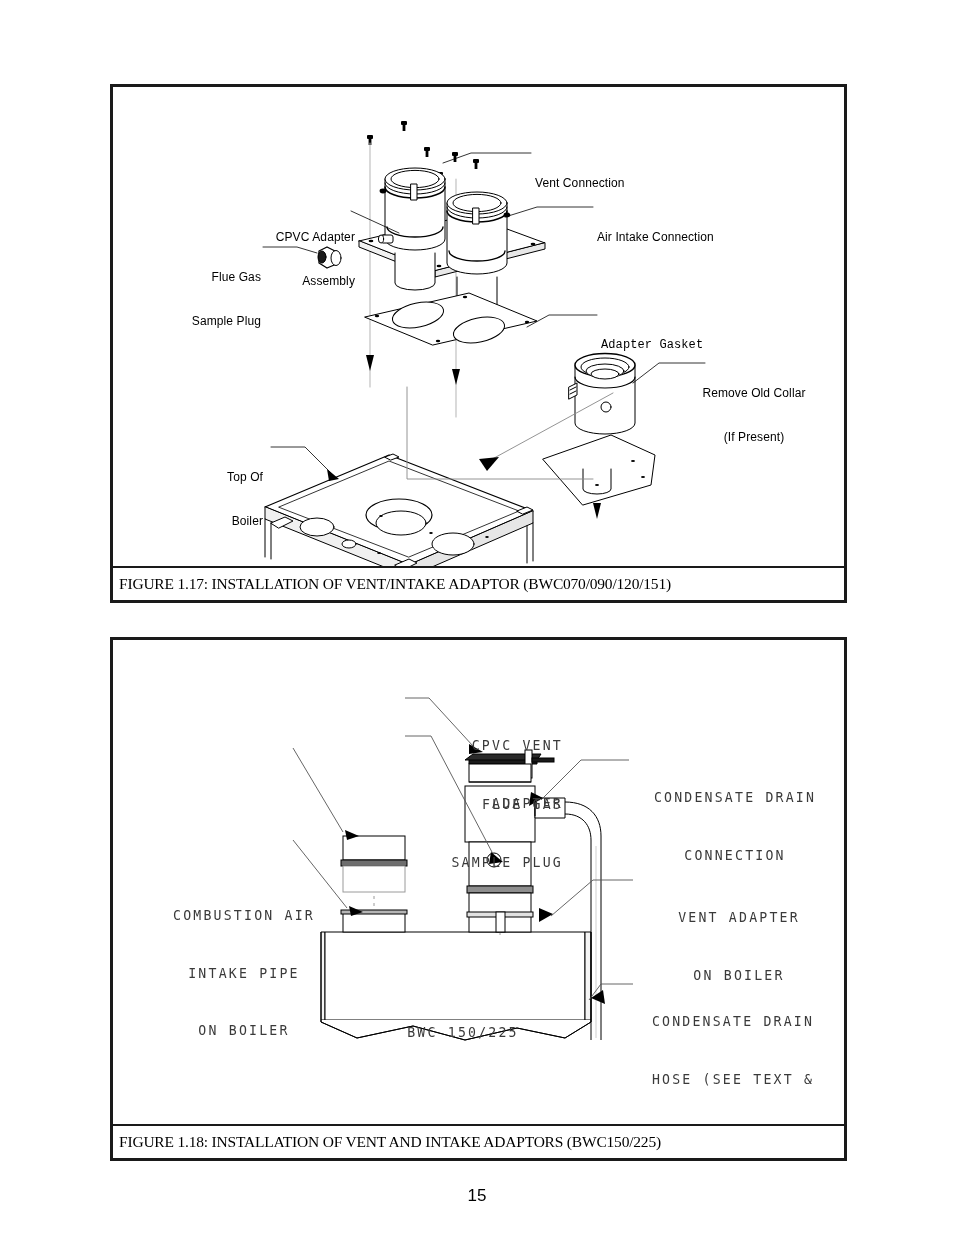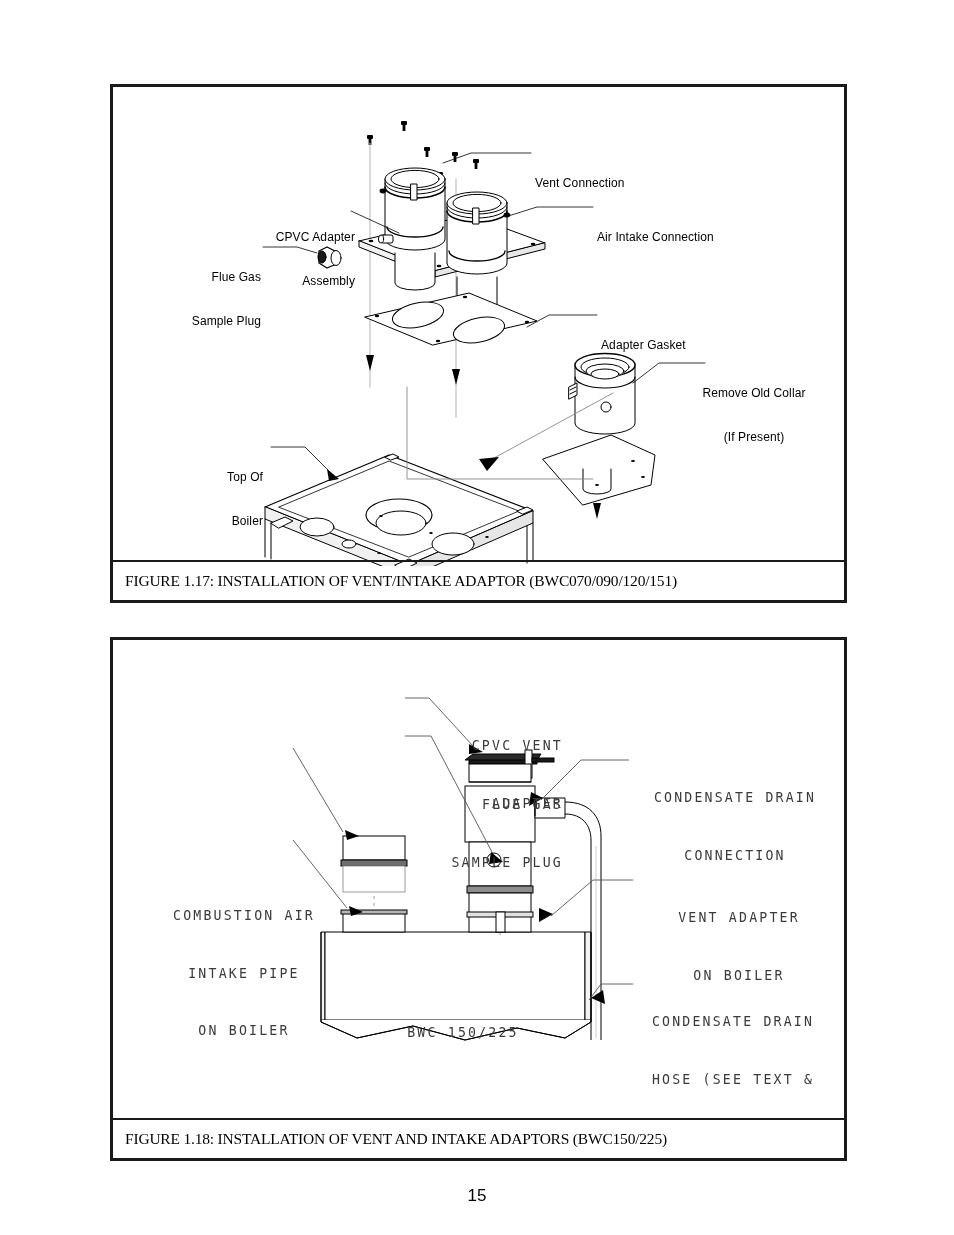--- a/index.html
+++ b/index.html
@@ -23,26 +23,26 @@
     background: #ffffff;
   }
   #figure-117-frame { left: 110px; top: 84px; width: 737px; height: 519px; }
   #figure-118-frame { left: 110px; top: 637px; width: 737px; height: 524px; }
 
   .figure-caption-bar {
     position: absolute;
     left: 0;
     right: 0;
     bottom: 0;
-    height: 40px;
+    height: 34px;
     box-sizing: border-box;
     border-top: 2px solid #1a1a1a;
     display: flex;
     align-items: center;
-    padding-left: 12px;
+    padding-left: 6px;
   }
   .figure-caption-bar .caption-text {
     font-family: "Liberation Serif", serif;
     font-size: 15.5px;
     letter-spacing: -0.2px;
     color: #000;
     white-space: nowrap;
   }
 
   .figure-canvas {
@@ -293,21 +293,21 @@
 
     <div class="callout cal-sans ta-l" style="left:484px; top:114px;">
       <div>Air Intake Connection</div>
     </div>
 
     <div class="callout cal-sans ta-r" style="left:62px; top:154px; width:86px;">
       <div>Flue Gas</div>
       <div>Sample Plug</div>
     </div>
 
-    <div class="callout cal-sans ta-l" style="left:488px; top:222px;">
+    <div class="callout cal-sans ta-l" style="left:488px; top:222px;font-family:Liberation Mono, monospace;">
       <div>Adapter Gasket</div>
     </div>
 
     <div class="callout cal-sans ta-r" style="left:86px; top:354px; width:64px;">
       <div>Top Of</div>
       <div>Boiler</div>
     </div>
 
     <div class="callout cal-sans ta-c" style="left:588px; top:270px; width:106px;">
       <div>Remove Old Collar</div>

